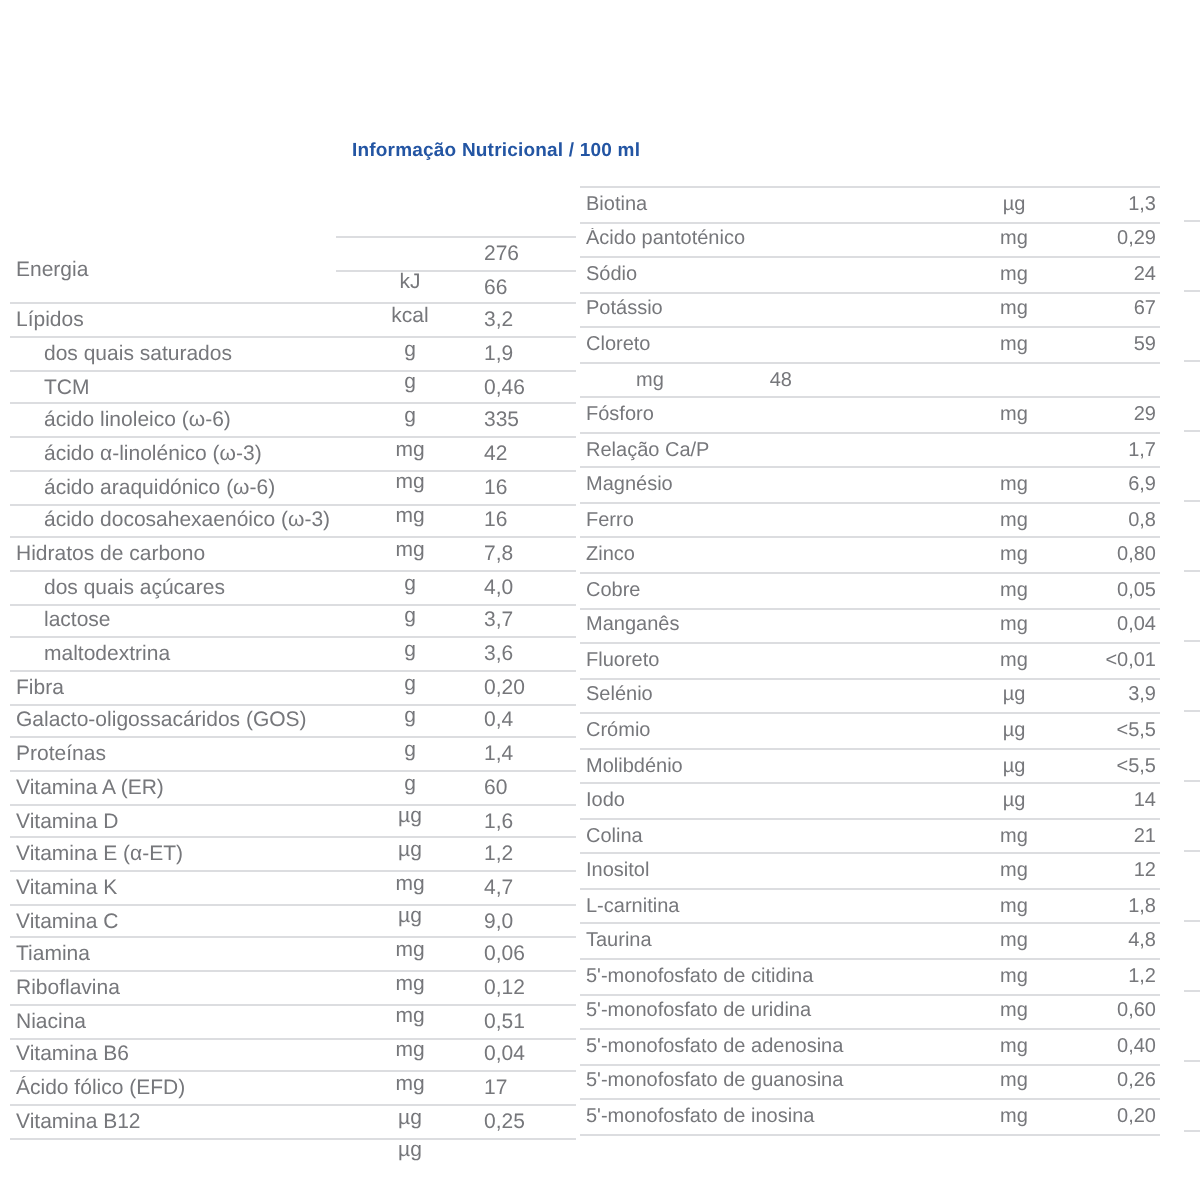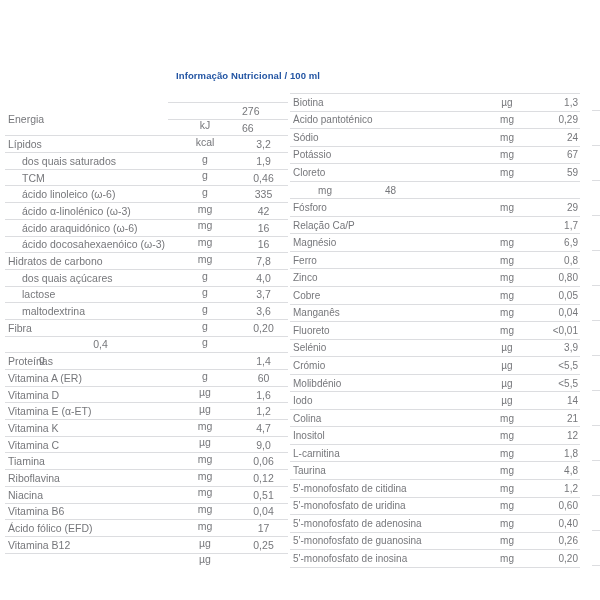--- a/index.html
+++ b/index.html
@@ -11,26 +11,26 @@
   body{
     width:600px;height:600px;position:relative;overflow:hidden;background:#ffffff;
     font-family:"Liberation Sans",sans-serif;color:var(--text);
   }
   *{box-sizing:border-box;}
   .page-title{
     position:absolute;left:176px;top:70px;
     font-size:9.5px;font-weight:bold;color:var(--title);letter-spacing:0.1px;
   }
   
-  .ltable{position:absolute;left:5px;top:102px;width:283px;font-size:10.5px;}
+  .ltable{position:absolute;left:5px;top:118px;width:283px;font-size:10.5px;}
   .ltable .trow{display:flex;align-items:center;height:16.7px;border-bottom:1px solid var(--divider);}
   .ltable .lab{flex:1;padding-left:3px;white-space:nowrap;overflow:hidden;}
   .ltable .trow.indent .lab{padding-left:17px;}
   .ltable .unit{width:74px;text-align:center;white-space:nowrap;margin-top:29px;}
-  .ltable .val{width:46px;text-align:center;padding-right:3px;white-space:nowrap;}
+  .ltable .val{width:46px;text-align:left;padding-right:3px;white-space:nowrap;}
   
   .energy{display:flex;border-bottom:1px solid var(--divider);}
   .energy .elab{flex:1;display:flex;align-items:center;padding-left:3px;}
   .energy .ecols{width:120px;}
   .energy .eline{display:flex;align-items:center;height:16.7px;border-top:1px solid var(--divider);}
   .energy .unit{width:74px;text-align:center;}
   .energy .val{width:46px;text-align:left;padding-right:3px;}
   
   .rtable{position:absolute;left:290px;top:93px;width:290px;font-size:10px;border-top:1px solid var(--divider);}
   .rtable .trow{display:flex;align-items:center;height:17.55px;border-bottom:1px solid var(--divider);}
@@ -114,20 +114,21 @@
         <span class="lab">maltodextrina</span>
         <span class="unit">g</span>
         <span class="val">3,6</span>
       </div>
       <div class="trow">
         <span class="lab">Fibra</span>
         <span class="unit">g</span>
         <span class="val">0,20</span>
       </div>
       <div class="trow">
+        <span class="lab">Galacto-oligossacáridos (GOS)</span>
         <span class="unit">g</span>
         <span class="val">0,4</span>
       </div>
       <div class="trow">
         <span class="lab">Proteínas</span>
         <span class="unit">g</span>
         <span class="val">1,4</span>
       </div>
       <div class="trow">
         <span class="lab">Vitamina A (ER)</span>

